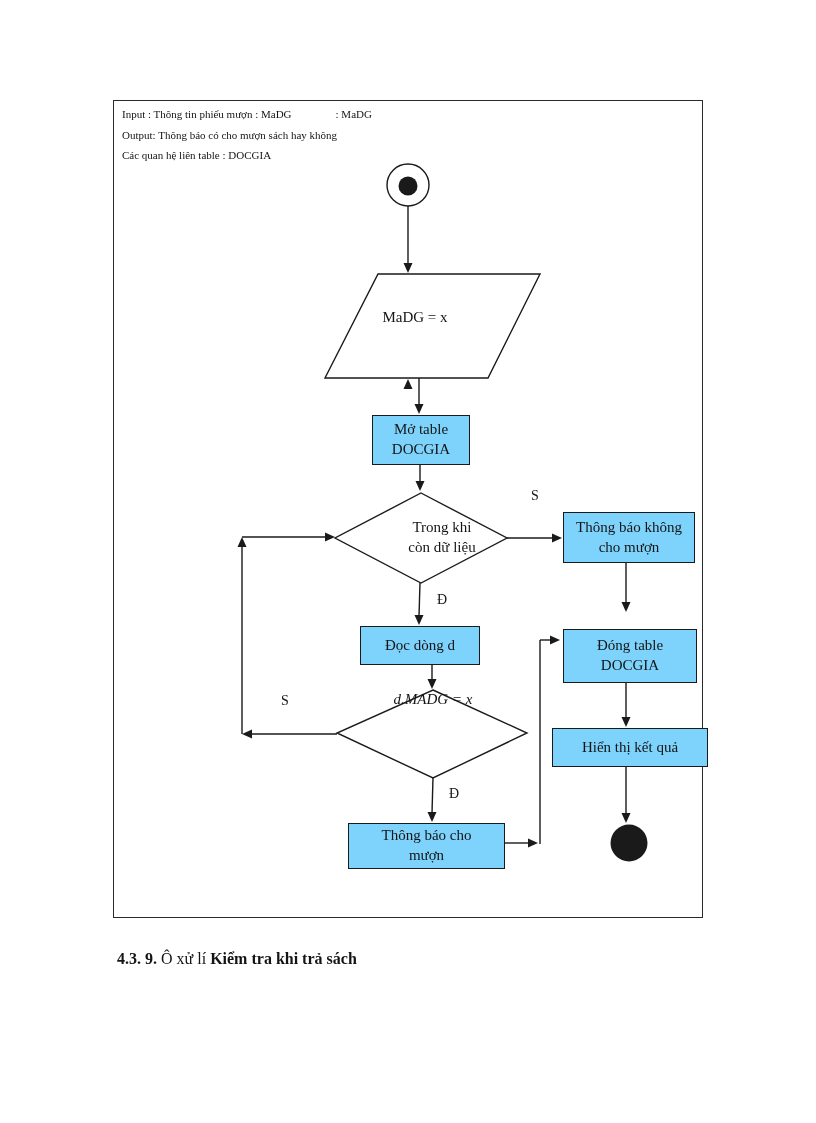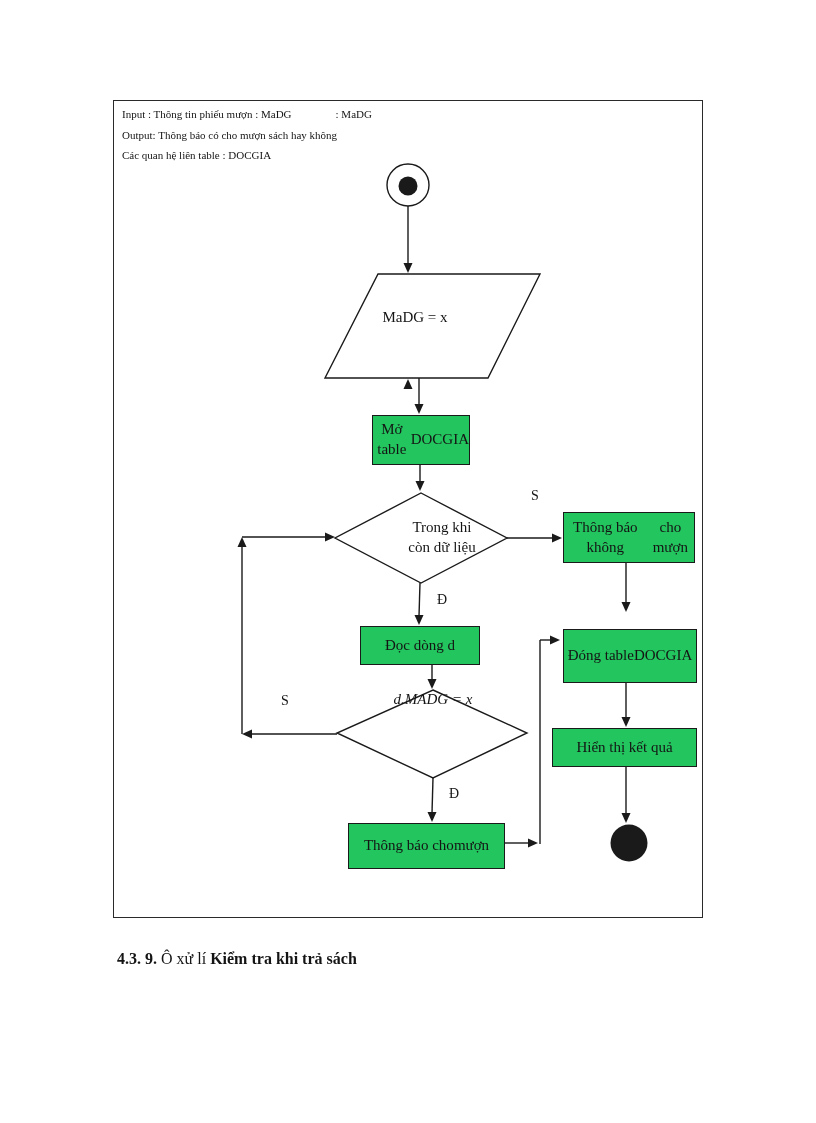--- a/index.html
+++ b/index.html
@@ -12,22 +12,22 @@
   .border-rect {
     position:absolute; left:113px; top:100px; width:590px; height:818px;
     border:1.6px solid #2a2a2a; box-sizing:border-box;
   }
   .hdr {
     position:absolute; left:122px; top:104px; width:575px;
     font-size:11px; line-height:20.5px; white-space:nowrap;
   }
   .hdr .gap { margin-left:44px; }
   .node-box {
-    position:absolute; border:1.6px solid #1a1a1a; background:#22c55e;
-    box-sizing:border-box; display:flex; flex-direction:row;
+    position:absolute; border:1.6px solid #1a1a1a; background:#7dd3fc;
+    box-sizing:border-box; display:flex; flex-direction:column;
     align-items:center; justify-content:center; text-align:center;
     font-size:15px; line-height:1.32;
   }
   .free-text {
     position:absolute; display:flex; flex-direction:column;
     align-items:center; justify-content:center; text-align:center;
     font-size:15px; line-height:1.32;
   }
   .branch-lbl { position:absolute; font-size:14px; }
   .heading {
@@ -157,21 +157,21 @@
   <div class="node-box" style="left:563px; top:512px; width:132px; height:51px;">
     <div>Thông báo không</div>
     <div>cho mượn</div>
   </div>
 
   <div class="node-box" style="left:563px; top:613px; width:134px; height:54px;margin-top:16px;">
     <div>Đóng table</div>
     <div>DOCGIA</div>
   </div>
 
-  <div class="node-box" style="left:552px; top:728px; width:145px; height:39px;">Hiển thị kết quả</div>
+  <div class="node-box" style="left:552px; top:728px; width:156px; height:39px;">Hiển thị kết quả</div>
 
   <div class="node-box" style="left:360px; top:626px; width:120px; height:39px;">Đọc dòng d</div>
 
   <div class="free-text" style="left:373px; top:686px; width:120px; height:28px;font-style:italic;">d.MADG = x</div>
 
   <div class="node-box" style="left:348px; top:823px; width:157px; height:46px;">
     <div>Thông báo cho</div>
     <div>mượn</div>
   </div>
 

